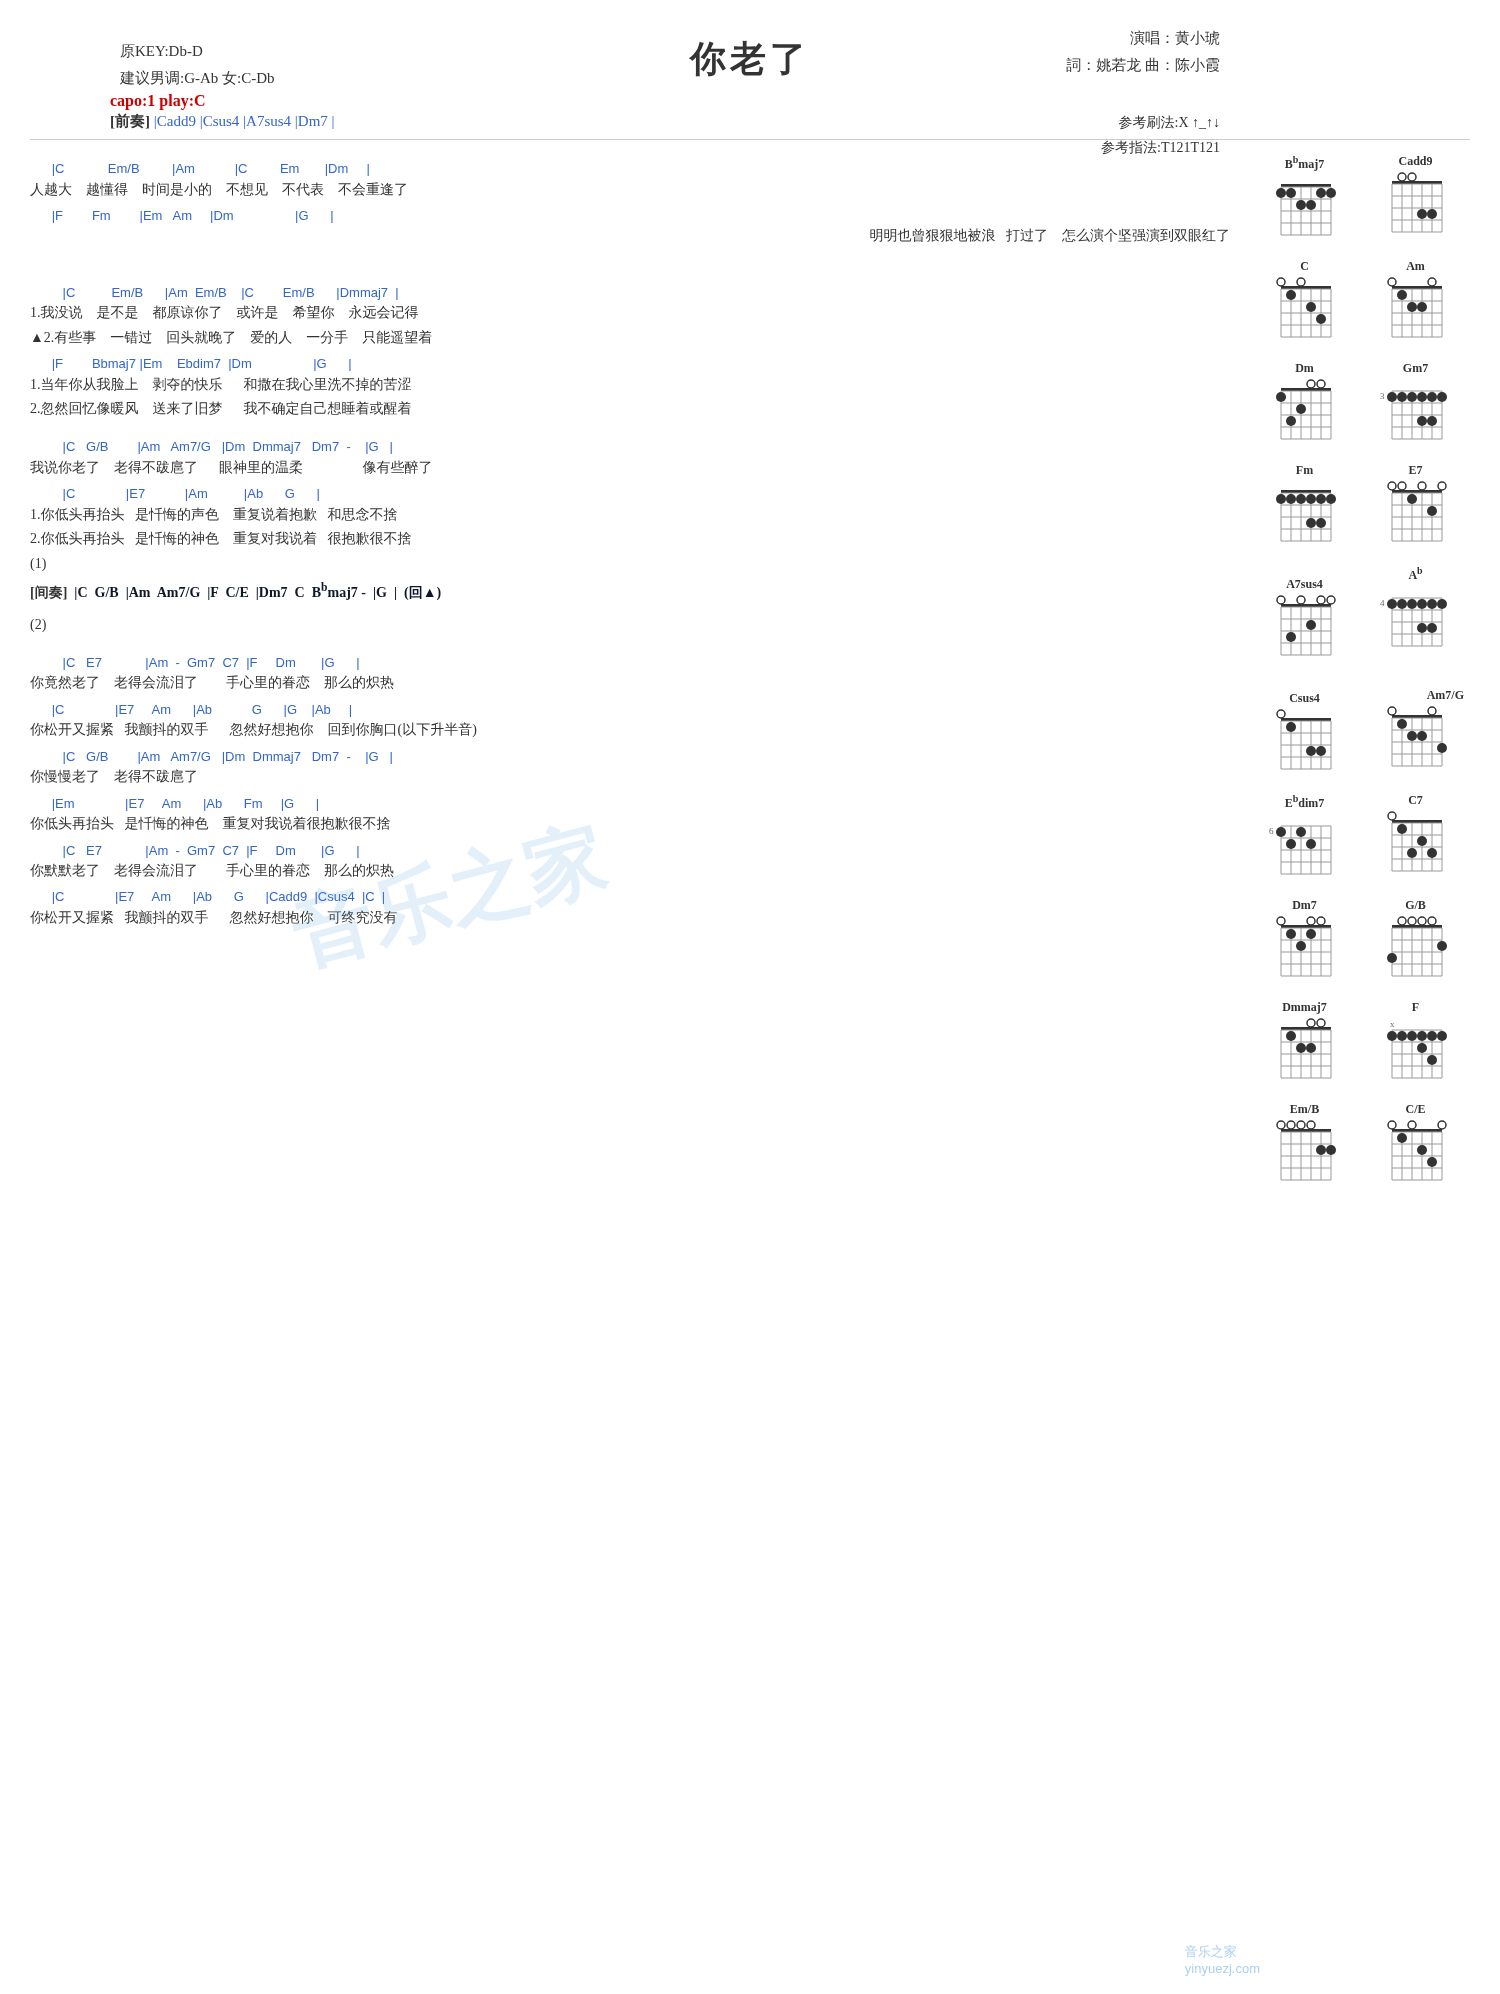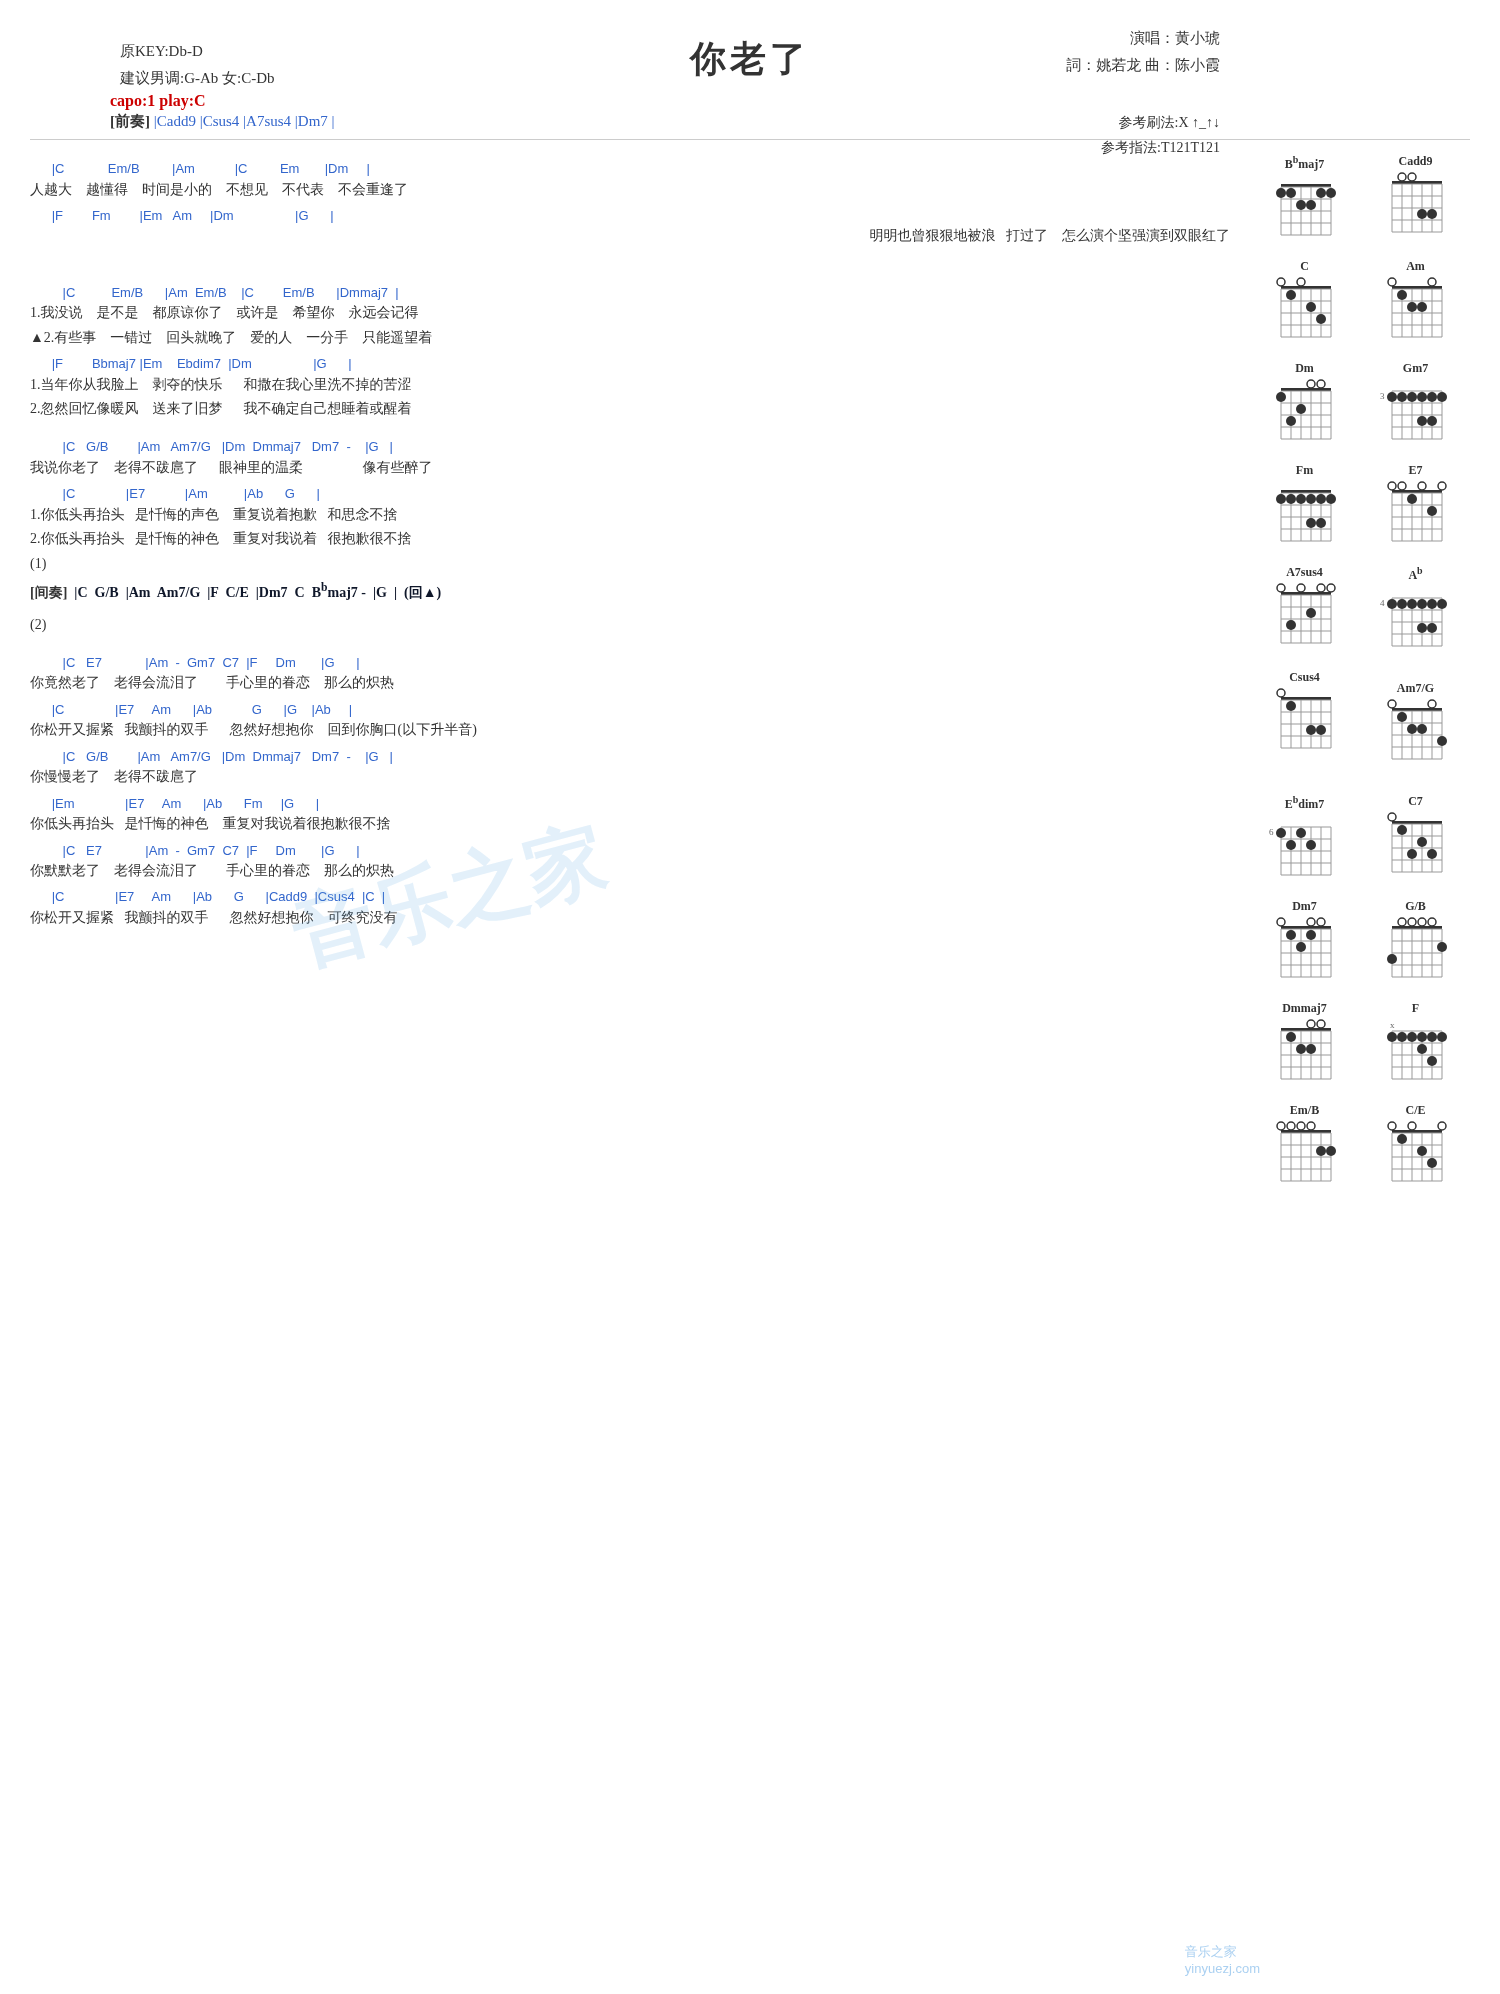--- a/index.html
+++ b/index.html
@@ -327,21 +327,21 @@
                 <line x1="54" y1="14" x2="54" y2="62" stroke="#999" stroke-width="1"></line>
                 <line x1="64" y1="14" x2="64" y2="62" stroke="#999" stroke-width="1"></line>
                 <circle cx="64" cy="7" r="4" fill="none" stroke="#333" stroke-width="1.5"></circle>
                 <circle cx="54" cy="32" r="5" fill="#333"></circle>
                 <circle cx="44" cy="7" r="4" fill="none" stroke="#333" stroke-width="1.5"></circle>
                 <circle cx="34" cy="20" r="5" fill="#333"></circle>
                 <circle cx="24" cy="7" r="4" fill="none" stroke="#333" stroke-width="1.5"></circle>
                 <circle cx="14" cy="7" r="4" fill="none" stroke="#333" stroke-width="1.5"></circle>
               </svg>
             </div>
-            <div style="display: inline-block; margin: 4px 6px; vertical-align: top; text-align: center;">
+            <div style="display: inline-block; margin: 16px 6px; vertical-align: top; text-align: center;">
               <div style="font-size: 12px; font-weight: bold; color: rgb(51, 51, 51); margin-bottom: 1px;">A7sus4</div>
               <svg width="76" height="74" style="display: block; margin: 0px auto;">
                 <rect x="14" y="11" width="50" height="3" fill="#333"></rect>
                 <line x1="14" y1="14" x2="64" y2="14" stroke="#999" stroke-width="1"></line>
                 <line x1="14" y1="26" x2="64" y2="26" stroke="#999" stroke-width="1"></line>
                 <line x1="14" y1="38" x2="64" y2="38" stroke="#999" stroke-width="1"></line>
                 <line x1="14" y1="50" x2="64" y2="50" stroke="#999" stroke-width="1"></line>
                 <line x1="14" y1="62" x2="64" y2="62" stroke="#999" stroke-width="1"></line>
                 <line x1="14" y1="14" x2="14" y2="62" stroke="#999" stroke-width="1"></line>
                 <line x1="24" y1="14" x2="24" y2="62" stroke="#999" stroke-width="1"></line>
@@ -396,21 +396,21 @@
                 <line x1="34" y1="14" x2="34" y2="62" stroke="#999" stroke-width="1"></line>
                 <line x1="44" y1="14" x2="44" y2="62" stroke="#999" stroke-width="1"></line>
                 <line x1="54" y1="14" x2="54" y2="62" stroke="#999" stroke-width="1"></line>
                 <line x1="64" y1="14" x2="64" y2="62" stroke="#999" stroke-width="1"></line>
                 <circle cx="54" cy="44" r="5" fill="#333"></circle>
                 <circle cx="44" cy="44" r="5" fill="#333"></circle>
                 <circle cx="24" cy="20" r="5" fill="#333"></circle>
                 <circle cx="14" cy="7" r="4" fill="none" stroke="#333" stroke-width="1.5"></circle>
               </svg>
             </div>
-            <div style="display: inline-block; margin: 15px 6px; vertical-align: top; text-align: center;">
+            <div style="display: inline-block; margin: 1px 6px; vertical-align: top; text-align: right;">
               <div style="font-size: 12px; font-weight: bold; color: rgb(51, 51, 51); margin-bottom: 1px;">Am7/G</div>
               <svg width="76" height="74" style="display: block; margin: 0px auto;">
                 <rect x="14" y="11" width="50" height="3" fill="#333"></rect>
                 <line x1="14" y1="14" x2="64" y2="14" stroke="#999" stroke-width="1"></line>
                 <line x1="14" y1="26" x2="64" y2="26" stroke="#999" stroke-width="1"></line>
                 <line x1="14" y1="38" x2="64" y2="38" stroke="#999" stroke-width="1"></line>
                 <line x1="14" y1="50" x2="64" y2="50" stroke="#999" stroke-width="1"></line>
                 <line x1="14" y1="62" x2="64" y2="62" stroke="#999" stroke-width="1"></line>
                 <line x1="14" y1="14" x2="14" y2="62" stroke="#999" stroke-width="1"></line>
                 <line x1="24" y1="14" x2="24" y2="62" stroke="#999" stroke-width="1"></line>

